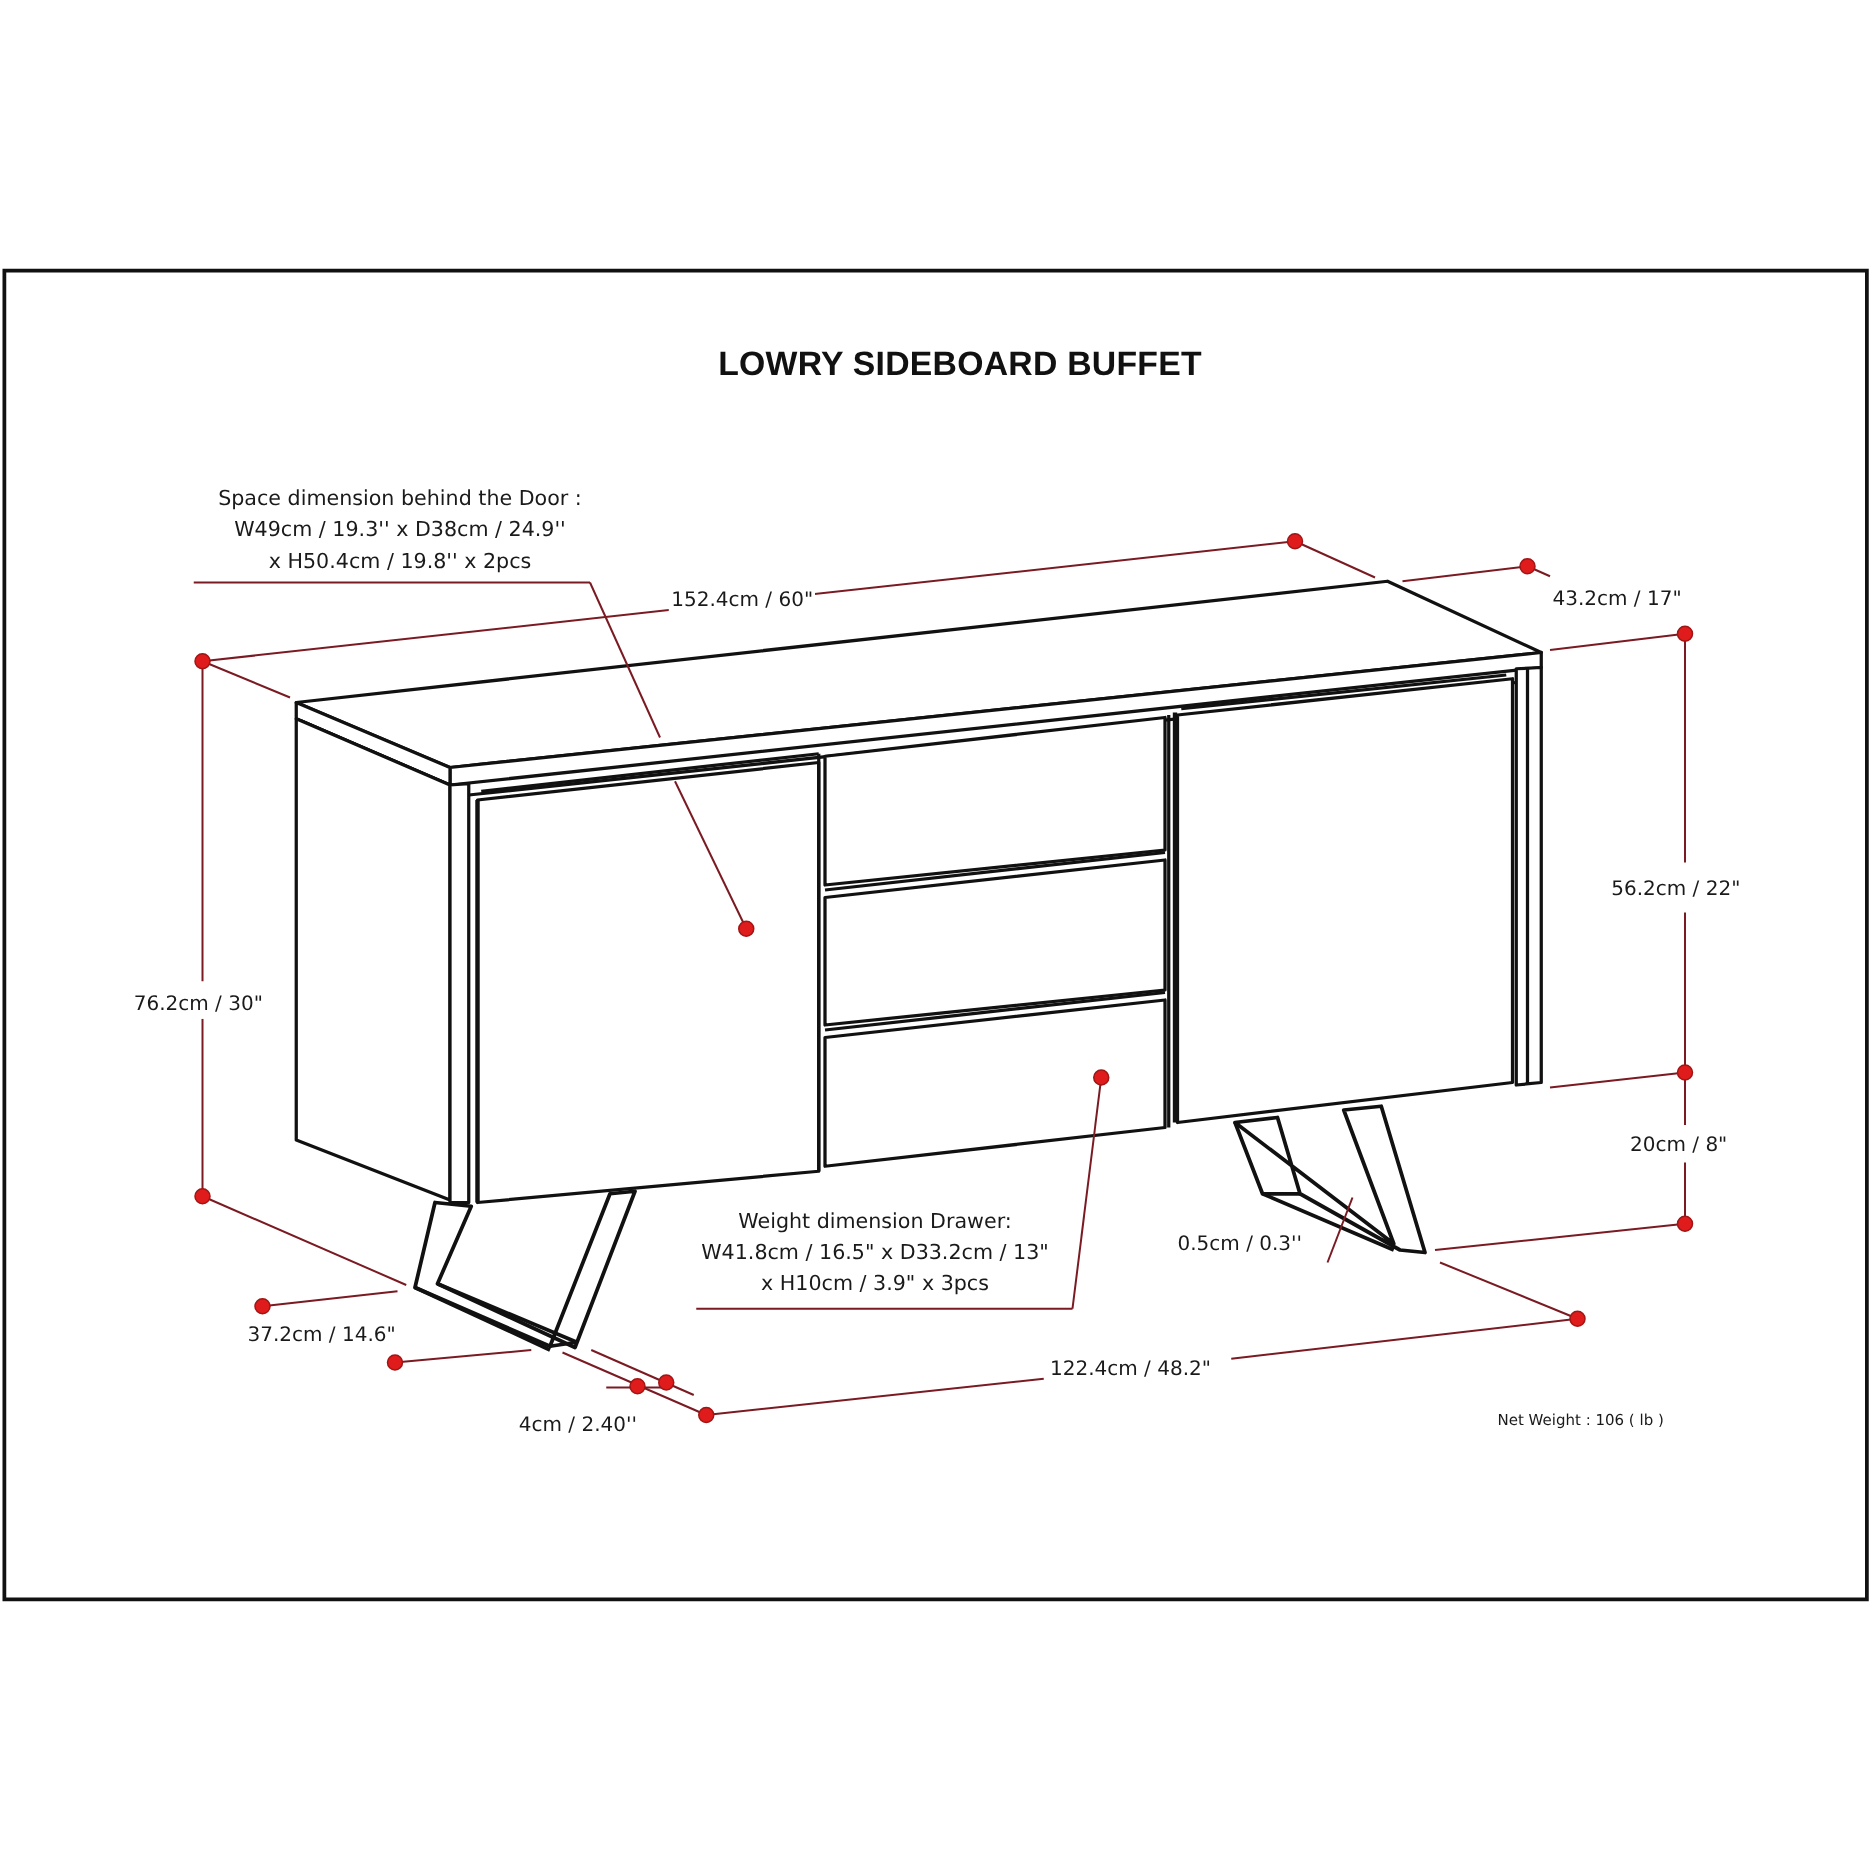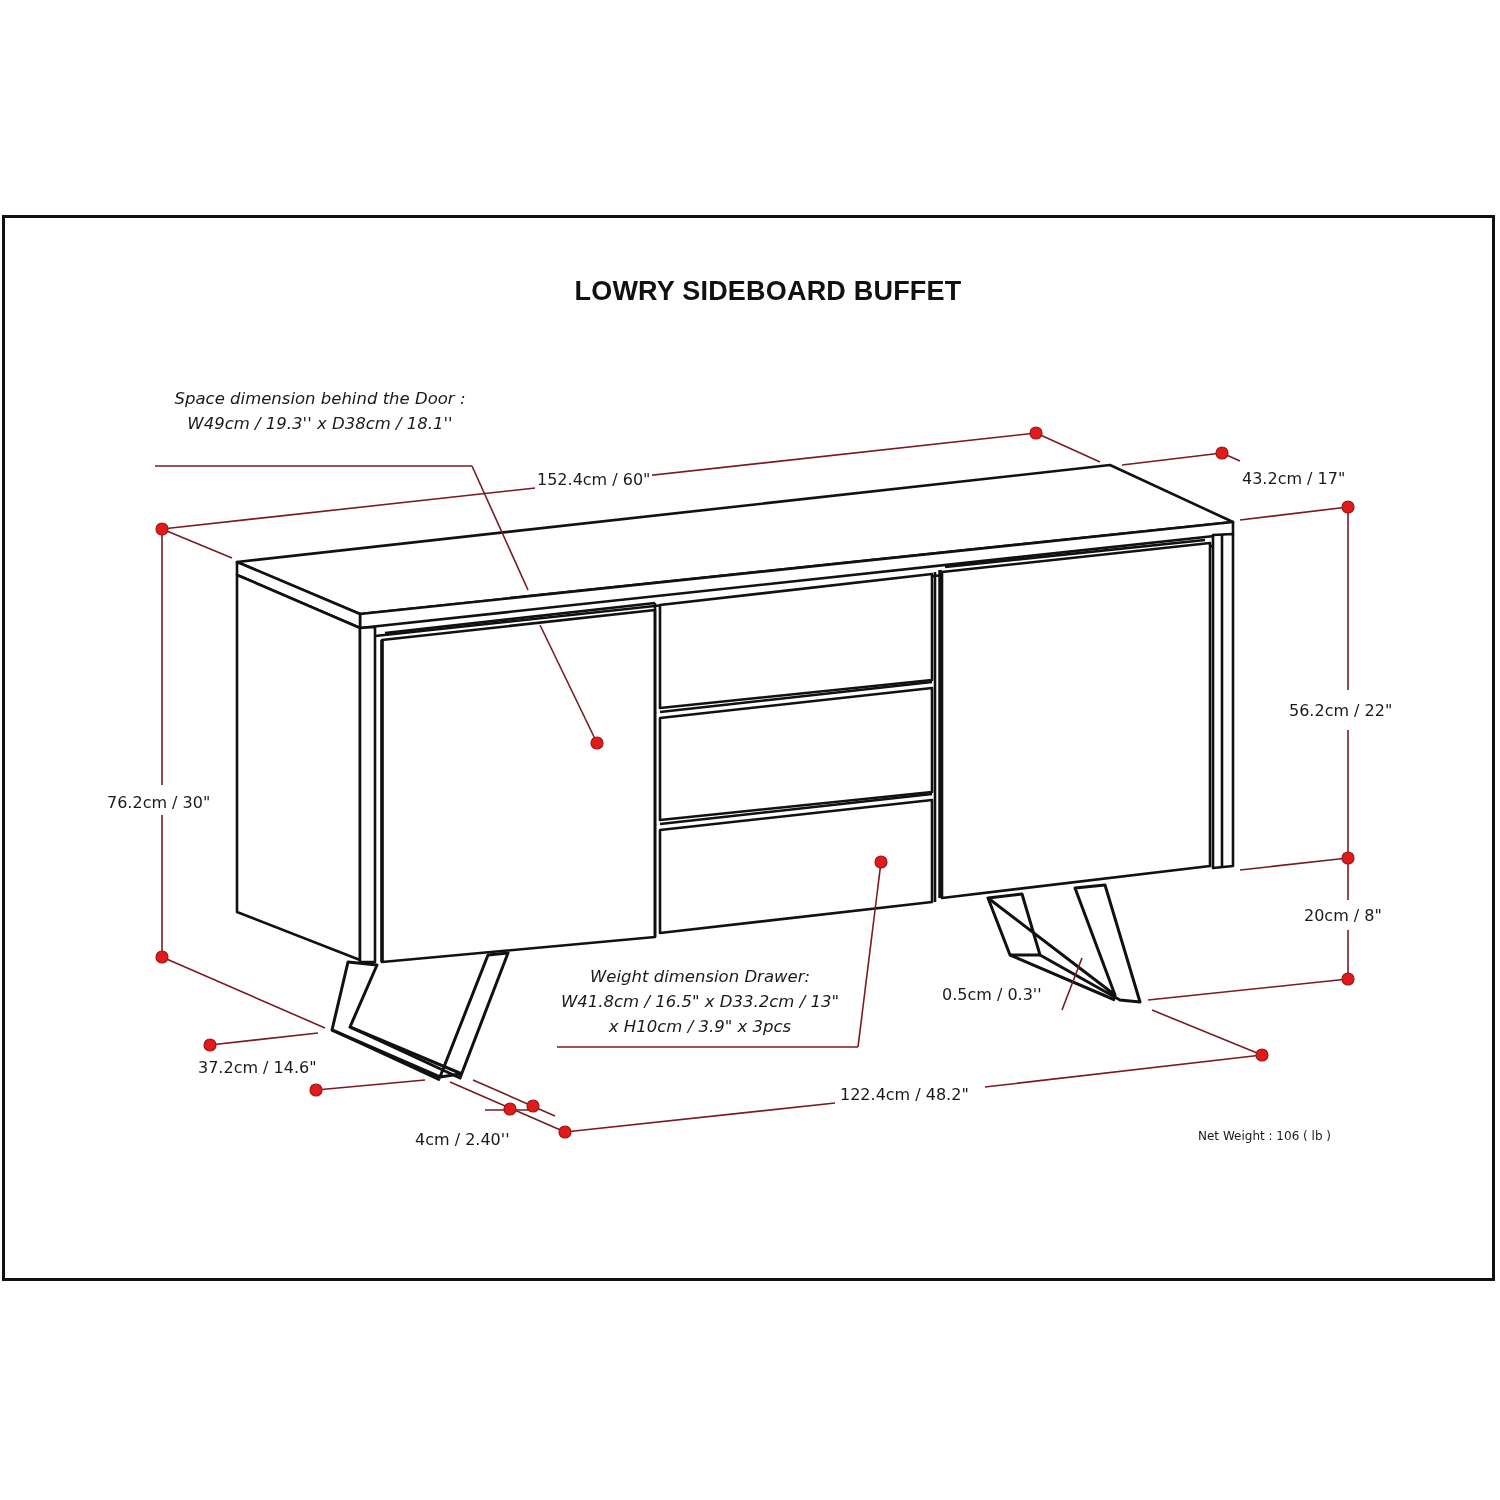--- a/index.html
+++ b/index.html
@@ -1,21 +1,21 @@
 <!DOCTYPE html>
 <html><head>
   <meta charset="utf-8">
   <style>
     html, body { margin: 0; padding: 0; background: #ffffff; }
     body { width: 1500px; height: 1500px; position: relative; overflow: hidden; font-family: "DejaVu Sans", "Liberation Sans", sans-serif; color: #111; }
     .frame { position: absolute; left: 2px; top: 215px; width: 1493px; height: 1066px; border: 3px solid #111; box-sizing: border-box; }
     svg.drawing { position: absolute; left: 0; top: 0; width: 1500px; height: 1500px; }
     .title { position: absolute; left: 18px; width: 1500px; top: 276px; text-align: center; font-family: "Liberation Sans", sans-serif; font-weight: bold; font-size: 27px; letter-spacing: 0.2px; color: #111; }
     .lbl { position: absolute; font-family: "DejaVu Sans", sans-serif; font-size: 16px; line-height: 25px; color: #1a1a1a; white-space: nowrap; background: #fff; padding: 0 2px; }
-    .note { position: absolute; font-family: "DejaVu Sans", sans-serif; font-size: 16.5px; line-height: 25px; color: #1a1a1a; text-align: center; white-space: nowrap; font-style: italic; }
+    .note { position: absolute; font-family: "DejaVu Sans", sans-serif; font-size: 16.5px; line-height: 25px; color: #1a1a1a; text-align: center; white-space: nowrap; }
   </style>
 </head>
 <body>
 
 <div class="frame"></div>
 
 <div class="title">LOWRY SIDEBOARD BUFFET</div>
 
 <svg class="drawing" viewBox="0 0 1500 1500" xmlns="http://www.w3.org/2000/svg">
 
@@ -124,21 +124,22 @@
     <circle cx="533" cy="1106" r="6"></circle>
     <circle cx="565" cy="1132" r="6"></circle>
     <circle cx="1262" cy="1055" r="6"></circle>
     <circle cx="597" cy="743" r="6"></circle>
     <circle cx="881" cy="862" r="6"></circle>
   </g>
 </svg>
 
 <div class="note" style="left:130px; top:386px; width:380px;">
   <div>Space dimension behind the Door :</div>
-  <div>W49cm / 19.3'' x D38cm / 18.1''</div>
+  <div>W49cm / 19.3'' x D38cm / 24.9''</div>
+  <div>x H50.4cm / 19.8'' x 2pcs</div>
 </div>
 
 <div class="note" style="left:535px; top:964px; width:330px;">
   <div>Weight dimension Drawer:</div>
   <div>W41.8cm / 16.5" x D33.2cm / 13"</div>
   <div>x H10cm / 3.9" x 3pcs</div>
 </div>
 
 <div class="lbl" style="left:535px; top:467px;">152.4cm / 60"</div>
 <div class="lbl" style="left:1240px; top:466px;">43.2cm / 17"</div>

